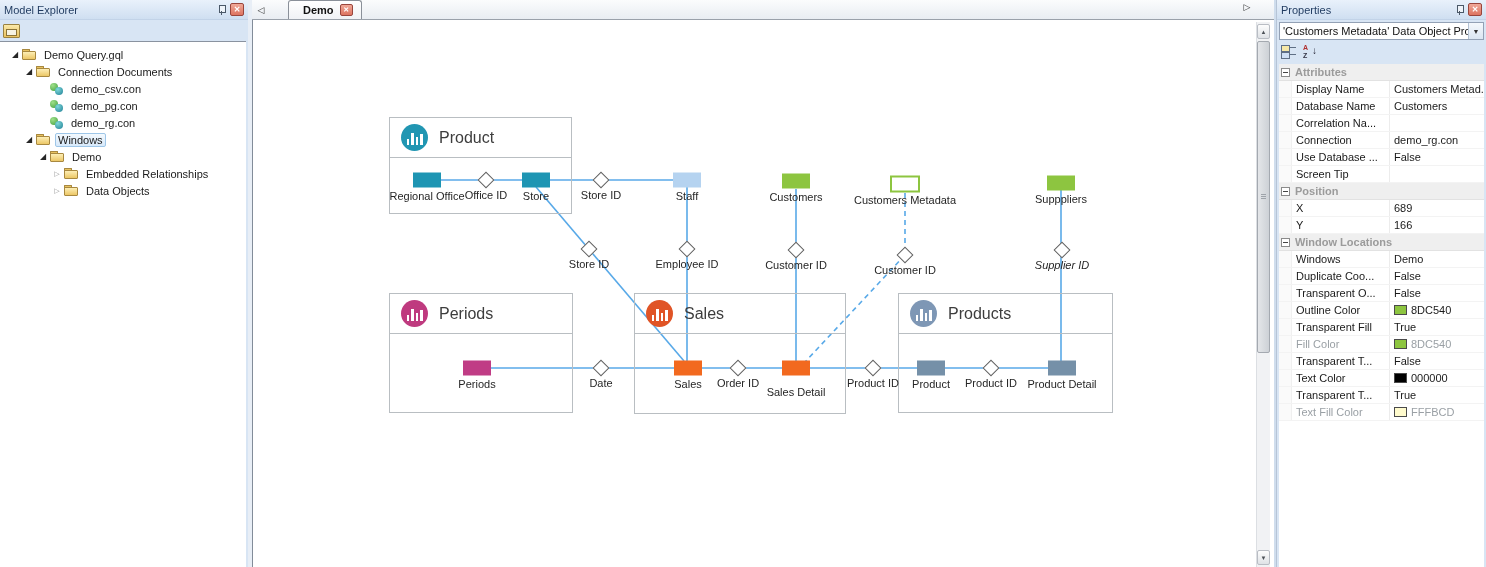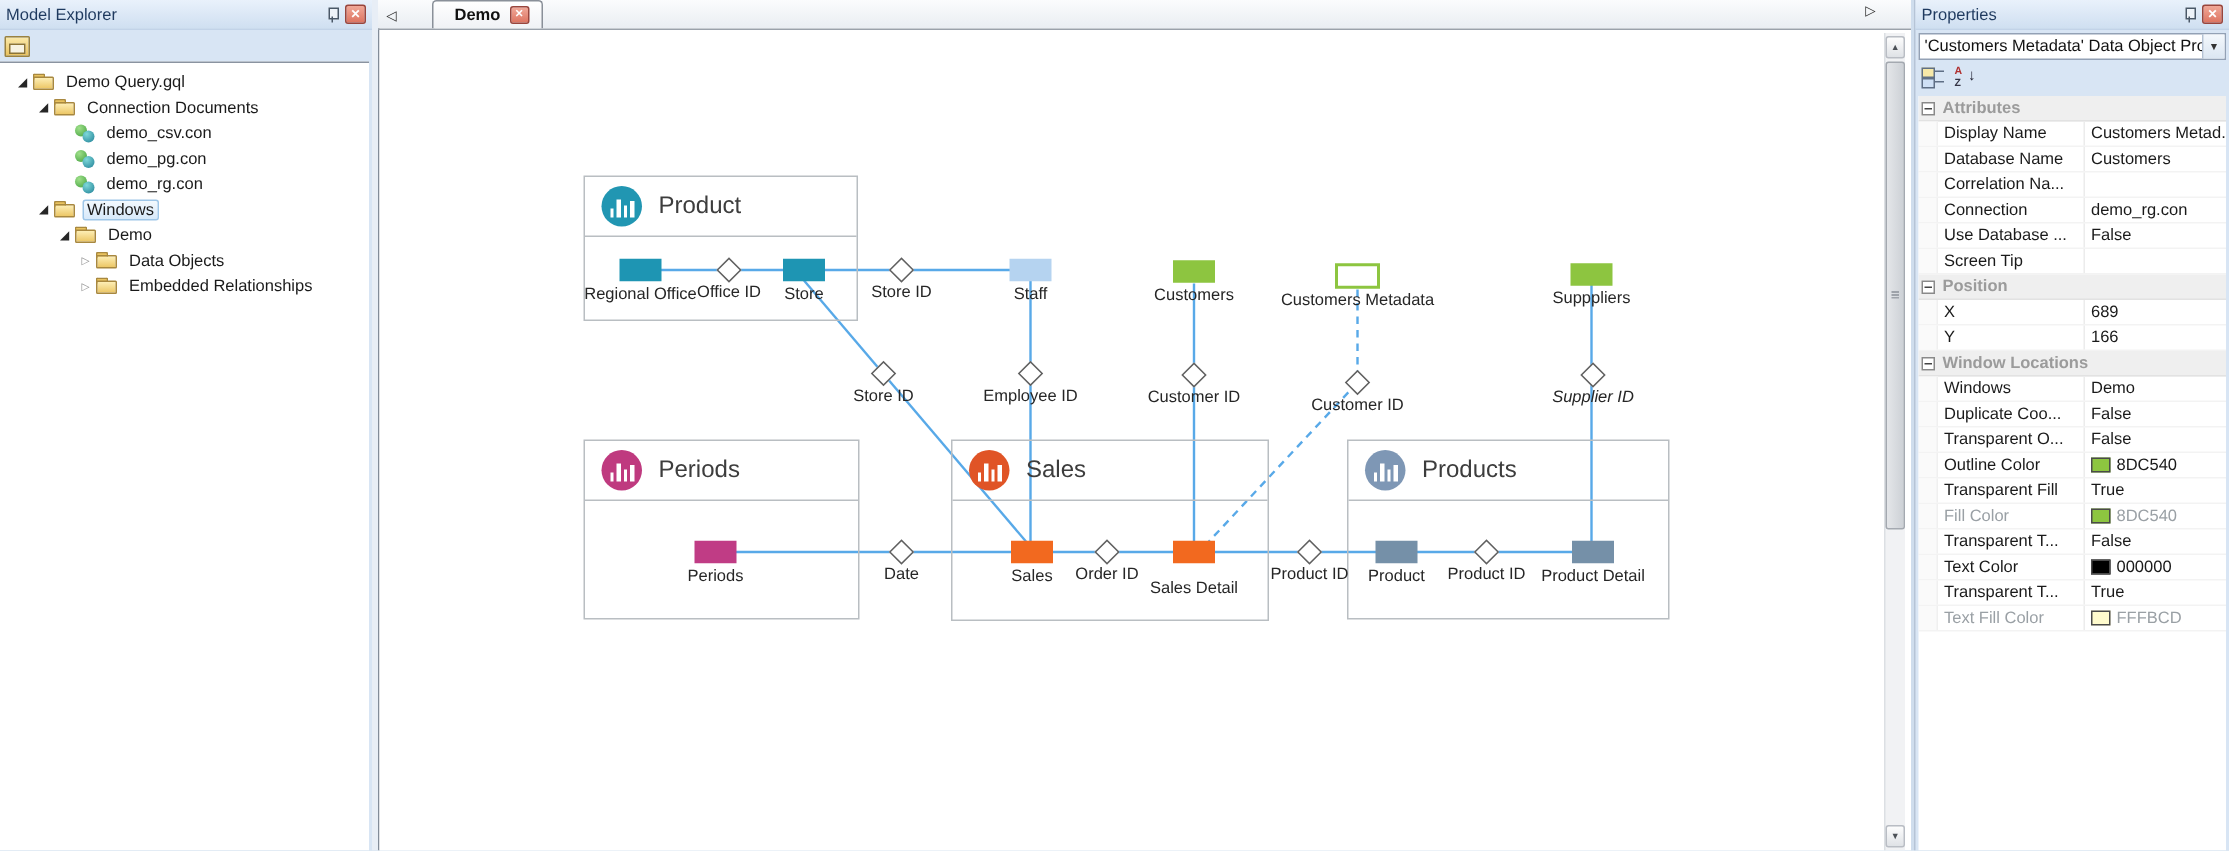--- a/index.html
+++ b/index.html
@@ -143,26 +143,26 @@
           <span class="tree-label">Windows</span>
         </div>
         <div class="tree-row" style="padding-left: 36px;">
           <span class="tw-arrow">◢</span>
           <span class="folder-icon"></span>
           <span class="tree-label">Demo</span>
         </div>
         <div class="tree-row" style="padding-left: 50px;">
           <span class="tw-arrow closed">▷</span>
           <span class="folder-icon"></span>
-          <span class="tree-label">Data Objects</span>
+          <span class="tree-label">Embedded Relationships</span>
         </div>
         <div class="tree-row" style="padding-left: 50px;">
           <span class="tw-arrow closed">▷</span>
           <span class="folder-icon"></span>
-          <span class="tree-label">Embedded Relationships</span>
+          <span class="tree-label">Data Objects</span>
         </div>
       </div>
   </div>
 
   <div id="center">
     <div id="center-border"></div>
     <div id="tabbar">
       <span class="tab-scroll">◁</span>
       <div class="tab">
         <span class="tab-label">Demo</span>

